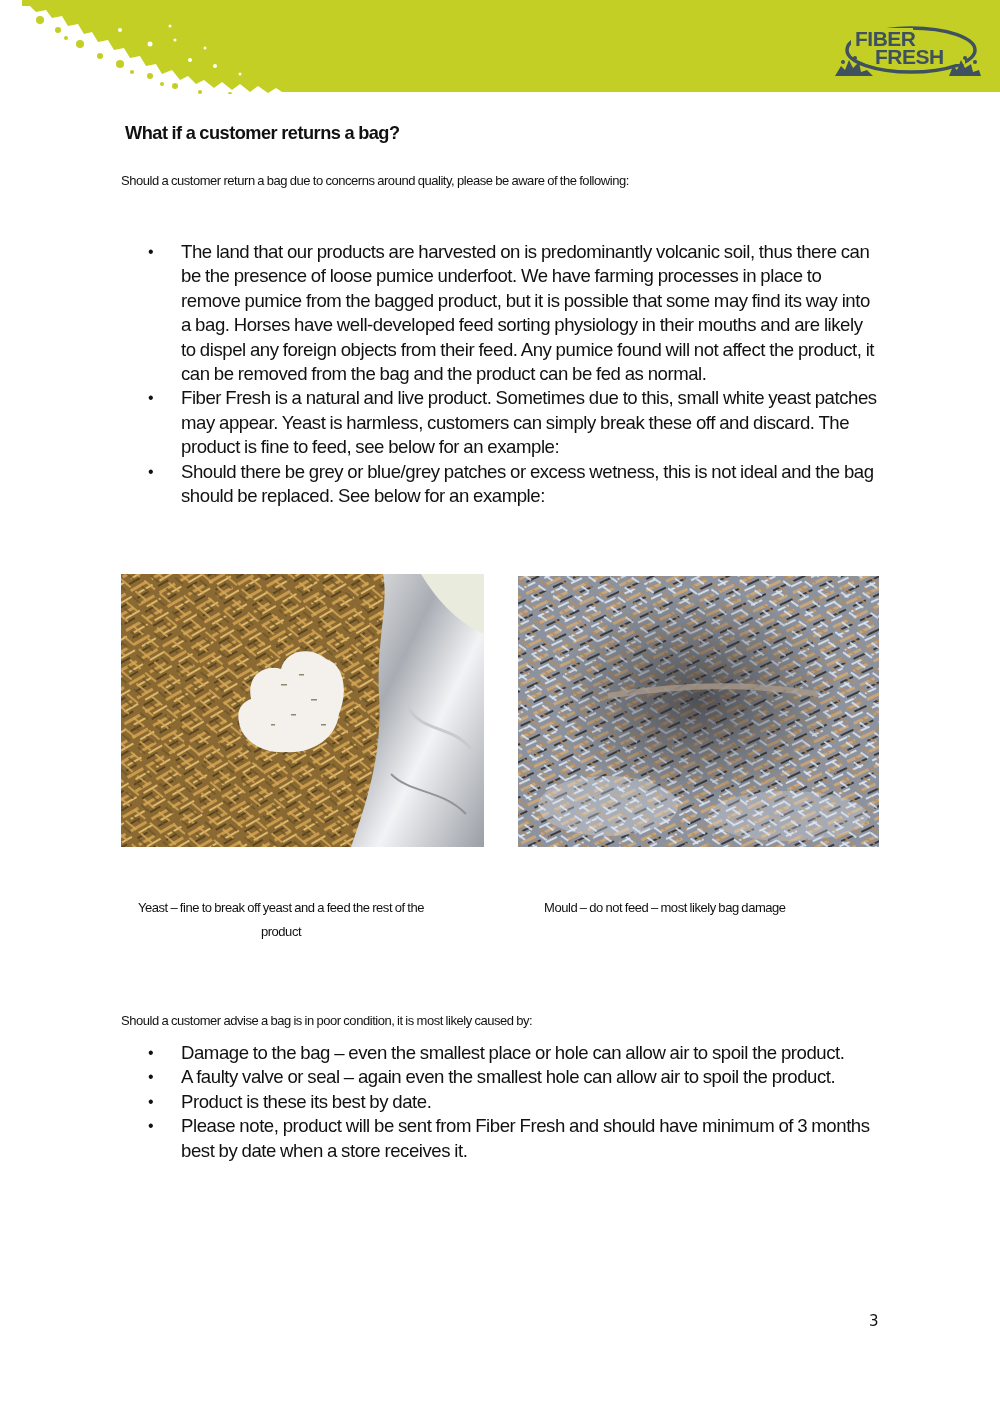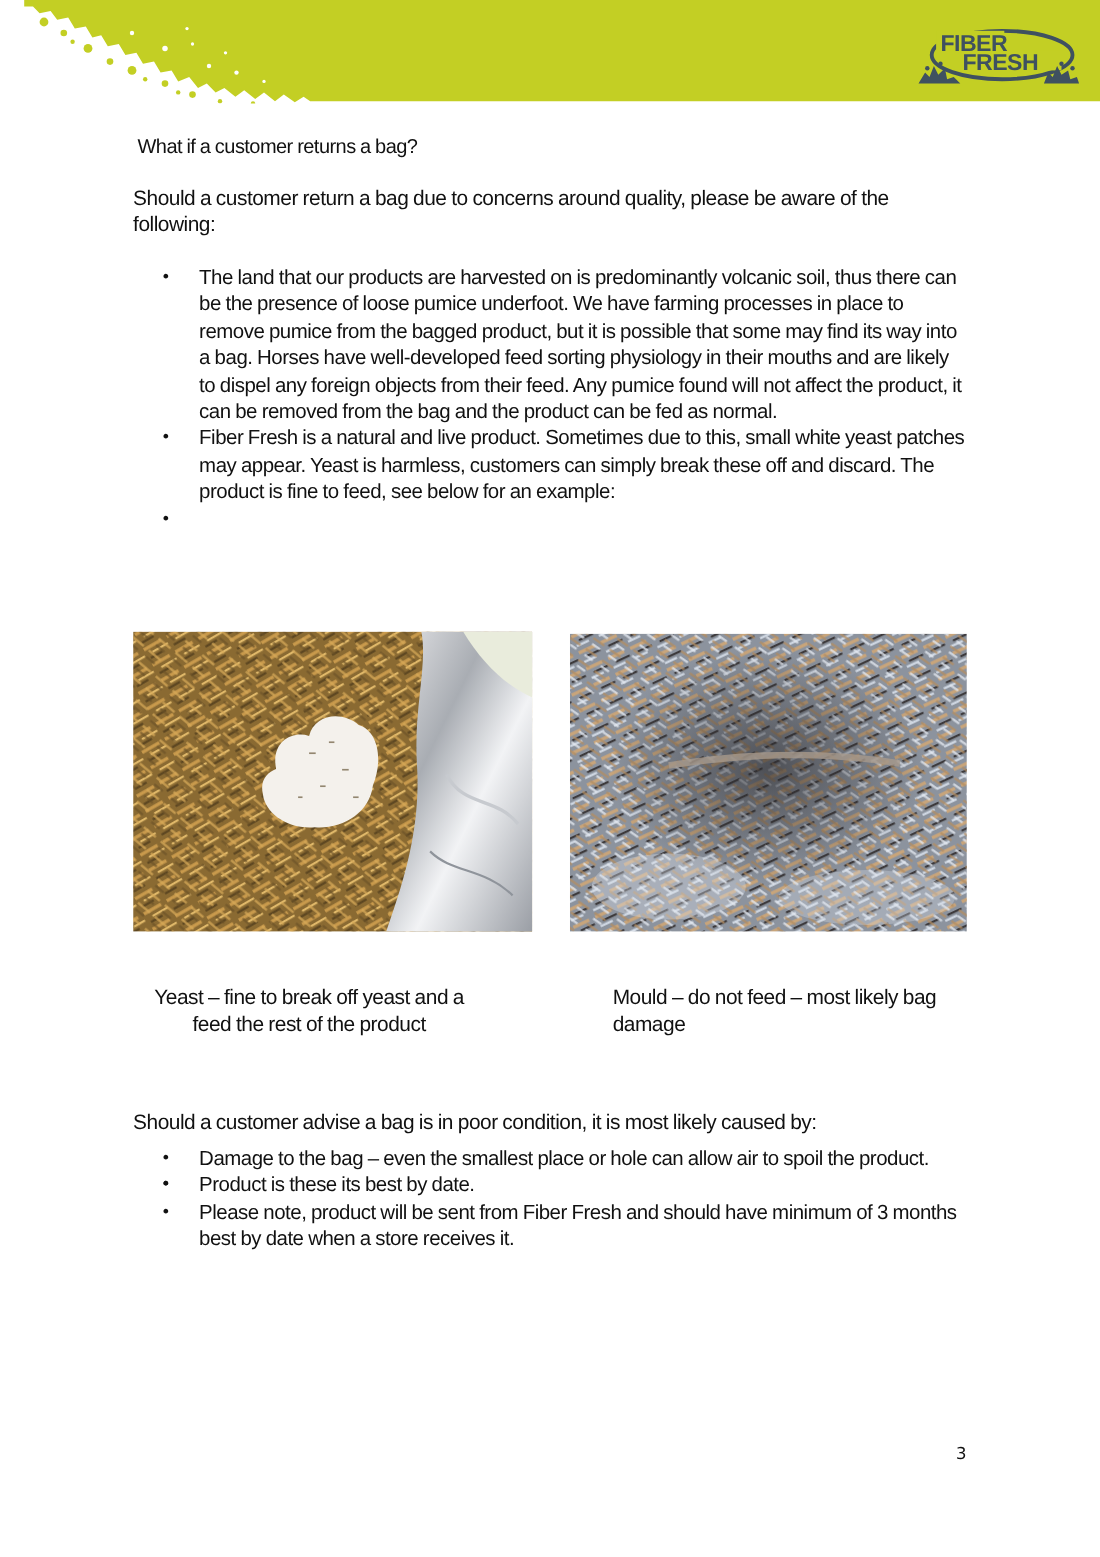--- a/index.html
+++ b/index.html
@@ -5,41 +5,41 @@
   html, body { margin: 0; padding: 0; background: #ffffff; }
   body { width: 1000px; height: 1415px; position: relative; overflow: hidden;
          font-family: "Liberation Sans", sans-serif; color: #111111; }
 
   .header-band { position: absolute; left: 0; top: 0; width: 1000px; height: 94px; }
   .header-band svg { display: block; }
 
   .logo { position: absolute; left: 833px; top: 20px; width: 150px; height: 60px; }
 
   .content { position: absolute; left: 0; top: 0; width: 1000px; }
-  .text { position: absolute; font-size: 19px; line-height: 24.4px;
+  .text { position: absolute; font-size: 13px; line-height: 24.4px;
           letter-spacing: -0.45px; word-spacing: -0.5px; white-space: normal; }
 
-  .heading { left: 125px; top: 121px; font-weight: normal; font-size: 18.2px; letter-spacing: -0.5px; }
+  .heading { left: 125px; top: 121px; font-weight: bold; font-size: 18.2px; letter-spacing: -0.5px; }
   .intro { left: 121px; top: 169px; width: 760px; }
 
   ul.bullets { position: absolute; margin: 0; padding: 0; list-style: none; }
   ul.bullets li { position: relative; padding-left: 60px; font-size: 18.6px; line-height: 24.4px;
                   letter-spacing: -0.45px; word-spacing: -0.5px; }
   ul.bullets li .bullet { position: absolute; left: 27px; top: 0; font-size: 16px; }
 
   .list-1 { left: 121px; top: 240px; width: 760px; }
   .list-2 { left: 121px; top: 1041px; width: 760px; }
 
   .photo { position: absolute; overflow: hidden; }
   .photo-yeast { left: 121px; top: 574px; width: 363px; height: 273px; }
   .photo-mould { left: 518px; top: 576px; width: 361px; height: 271px; }
   .photo svg { display: block; width: 100%; height: 100%; }
 
   .caption-left { left: 121px; top: 896px; width: 320px; text-align: center; }
-  .caption-right { left: 544px; top: 896px; width: 340px; margin-left: 13px; }
+  .caption-right { left: 544px; top: 896px; width: 340px; }
   .causes-intro { left: 121px; top: 992px; width: 760px; margin-top: 17px; }
 
   .page-number { position: absolute; left: 869px; top: 1312px; font-size: 15px; font-family: "DejaVu Sans", sans-serif; }
 </style>
 </head>
 <body>
 
 <div class="header-band">
   <svg width="1000" height="94" viewBox="0 0 1000 94">
     <path fill="#c3cf24" d="M22,0 L1000,0 L1000,92 L282,92
@@ -99,20 +99,21 @@
     <li>
       <span class="bullet">•</span>
       <span>The land that our products are harvested on is predominantly volcanic soil, thus there can be the presence of loose pumice underfoot. We have farming processes in place to remove pumice from the bagged product, but it is possible that some may find its way into a bag.  Horses have well-developed feed sorting physiology in their mouths and are likely to dispel any foreign objects from their feed. Any pumice found will not affect the product, it can be removed from the bag and the product can be fed as normal.</span>
     </li>
     <li>
       <span class="bullet">•</span>
       <span>Fiber Fresh is a natural and live product.  Sometimes due to this, small white yeast patches may appear.  Yeast is harmless, customers can simply break these off and discard. The product is fine to feed, see below for an example:</span>
     </li>
     <li>
       <span class="bullet">•</span>
+      <span>Should there be grey or blue/grey patches or excess wetness, this is not ideal and the bag should be replaced. See below for an example:</span>
     </li>
   </ul>
 
   <div class="photo photo-yeast" title="Chopped feed with white yeast patch beside silver bag liner">
     <svg viewBox="0 0 363 273" preserveAspectRatio="none">
       <defs>
         <linearGradient id="foil" x1="0" y1="0" x2="1" y2="1">
           <stop offset="0" stop-color="#e8e8ea"></stop>
           <stop offset="0.35" stop-color="#a9adb3"></stop>
           <stop offset="0.6" stop-color="#f2f3f5"></stop>
@@ -180,20 +181,21 @@
 
   <div class="text causes-intro">Should a customer advise a bag is in poor condition, it is most likely caused by:</div>
 
   <ul class="bullets list-2">
     <li>
       <span class="bullet">•</span>
       <span>Damage to the bag – even the smallest place or hole can allow air to spoil the product.</span>
     </li>
     <li>
       <span class="bullet">•</span>
+      <span>A faulty valve or seal – again even the smallest hole can allow air to spoil the product.</span>
     </li>
     <li>
       <span class="bullet">•</span>
       <span>Product is these its best by date.</span>
     </li>
     <li>
       <span class="bullet">•</span>
       <span>Please note, product will be sent from Fiber Fresh and should have minimum of 3 months best by date when a store receives it.</span>
     </li>
   </ul>

